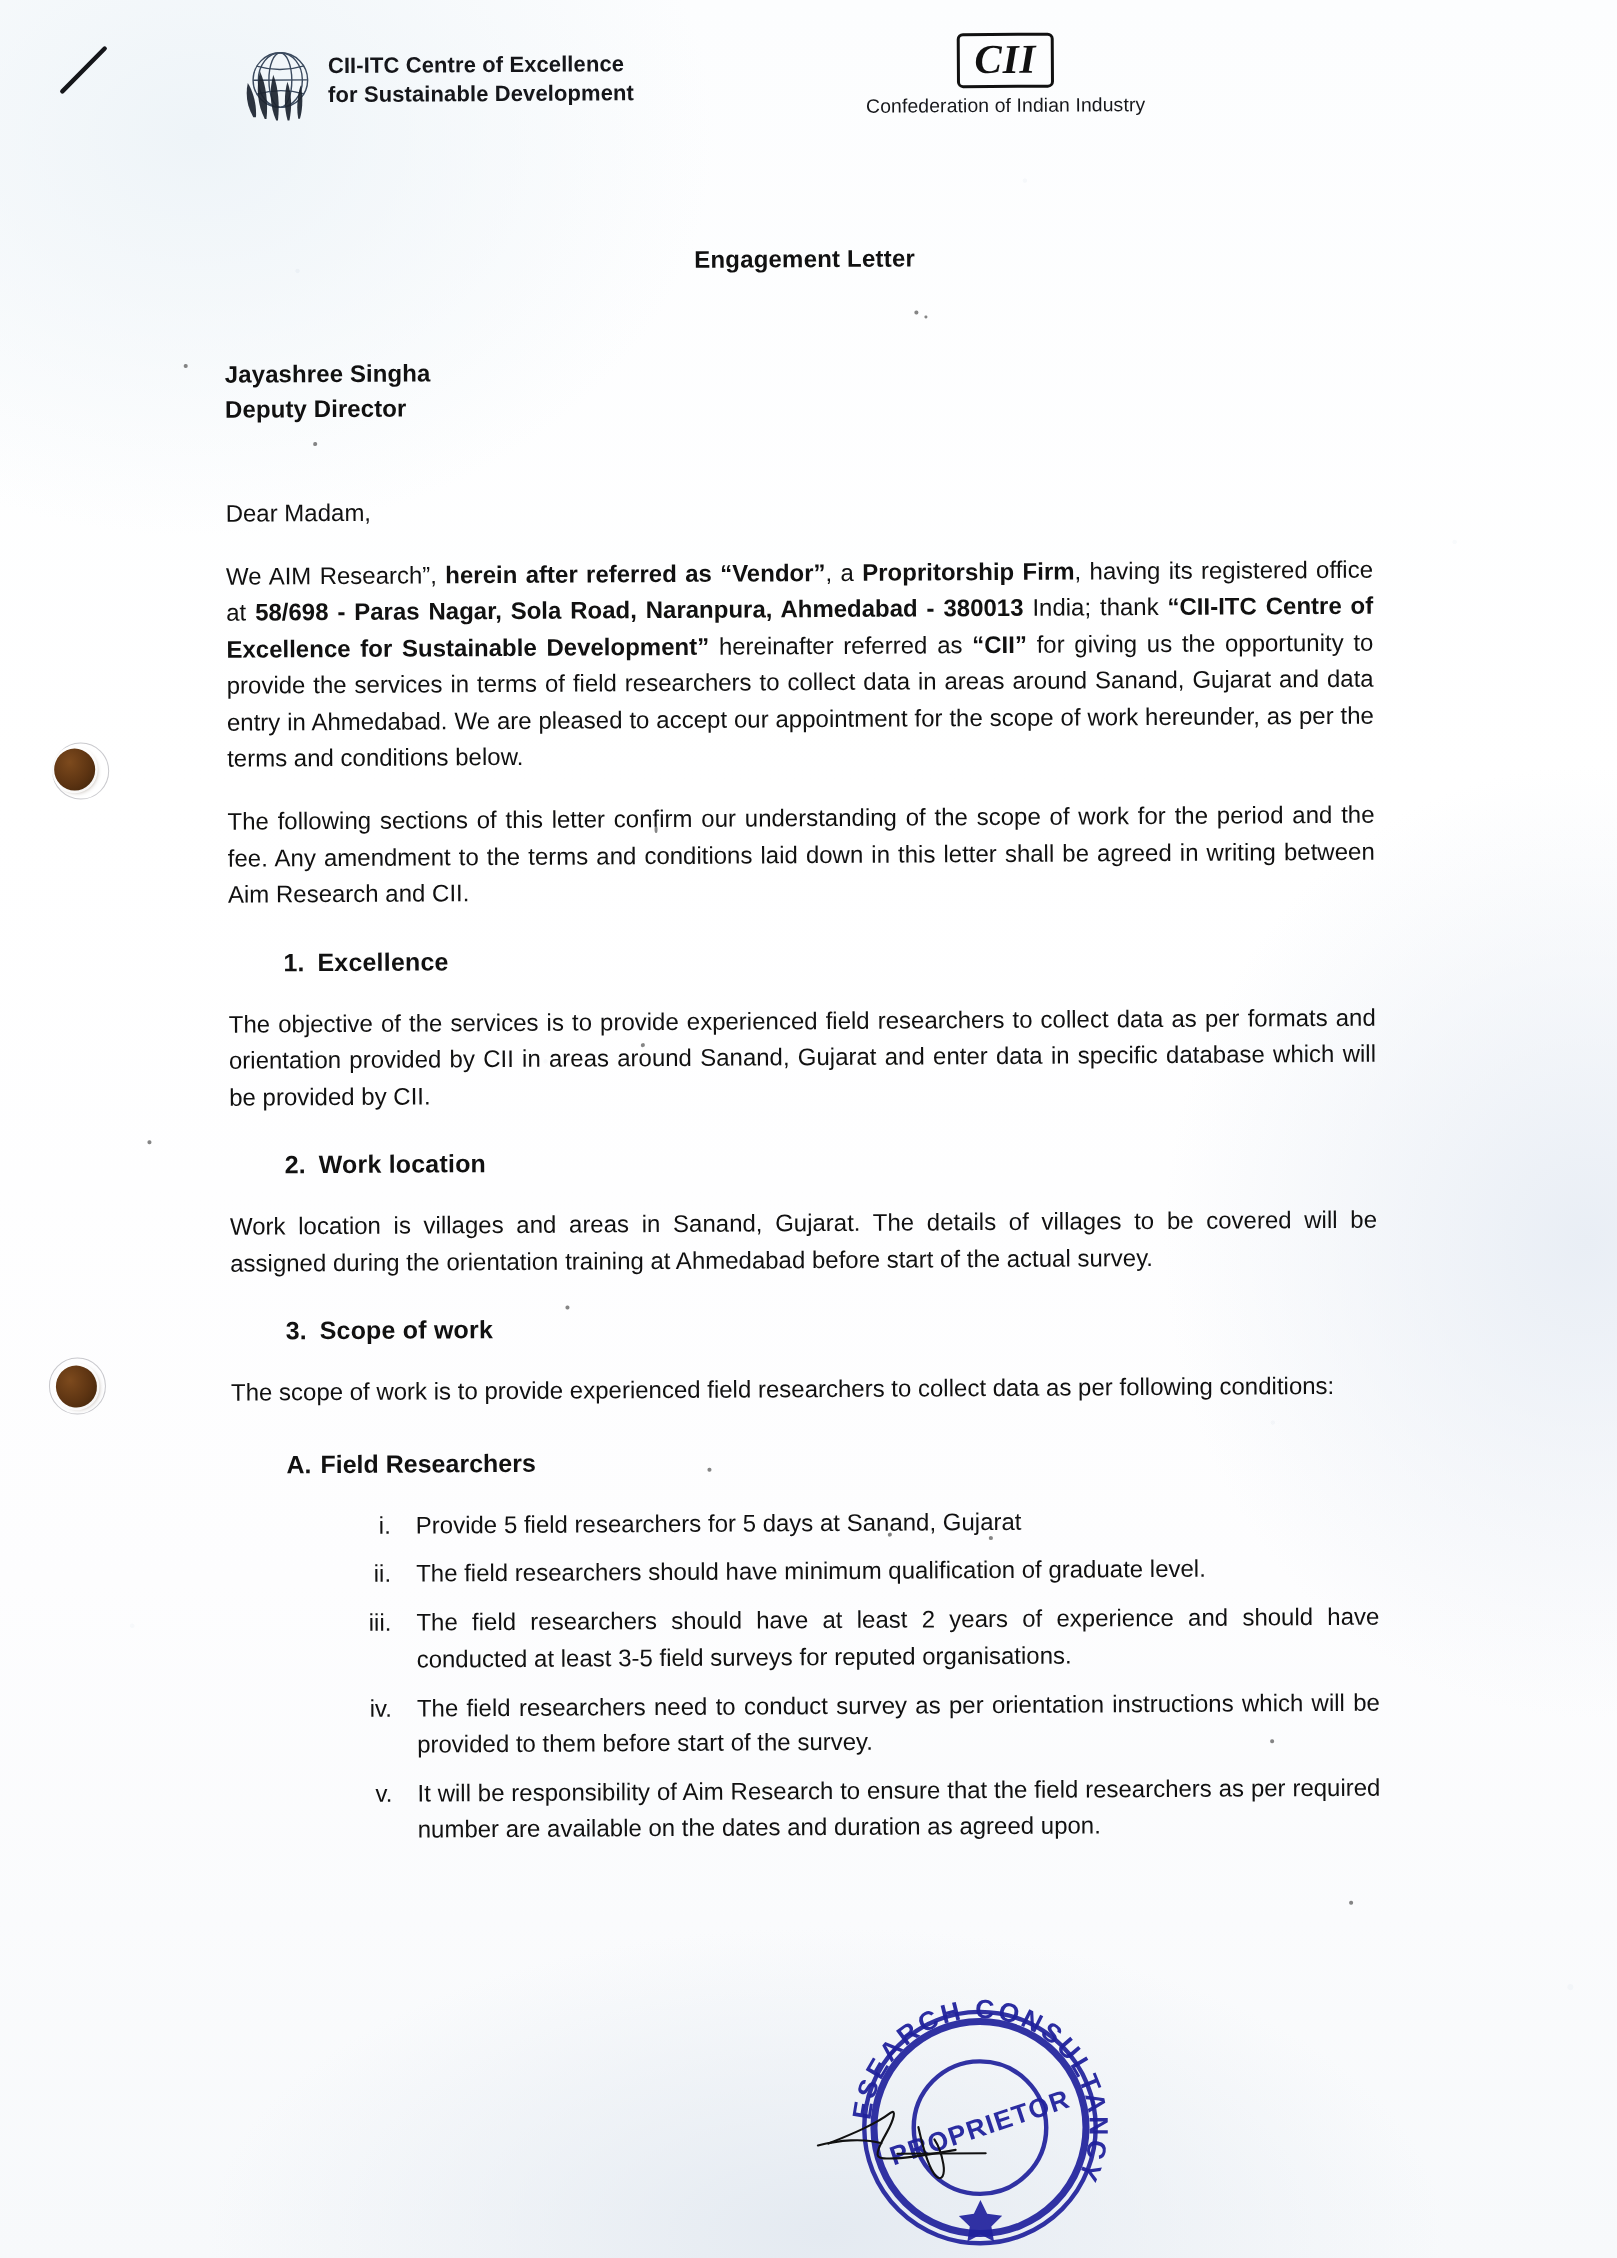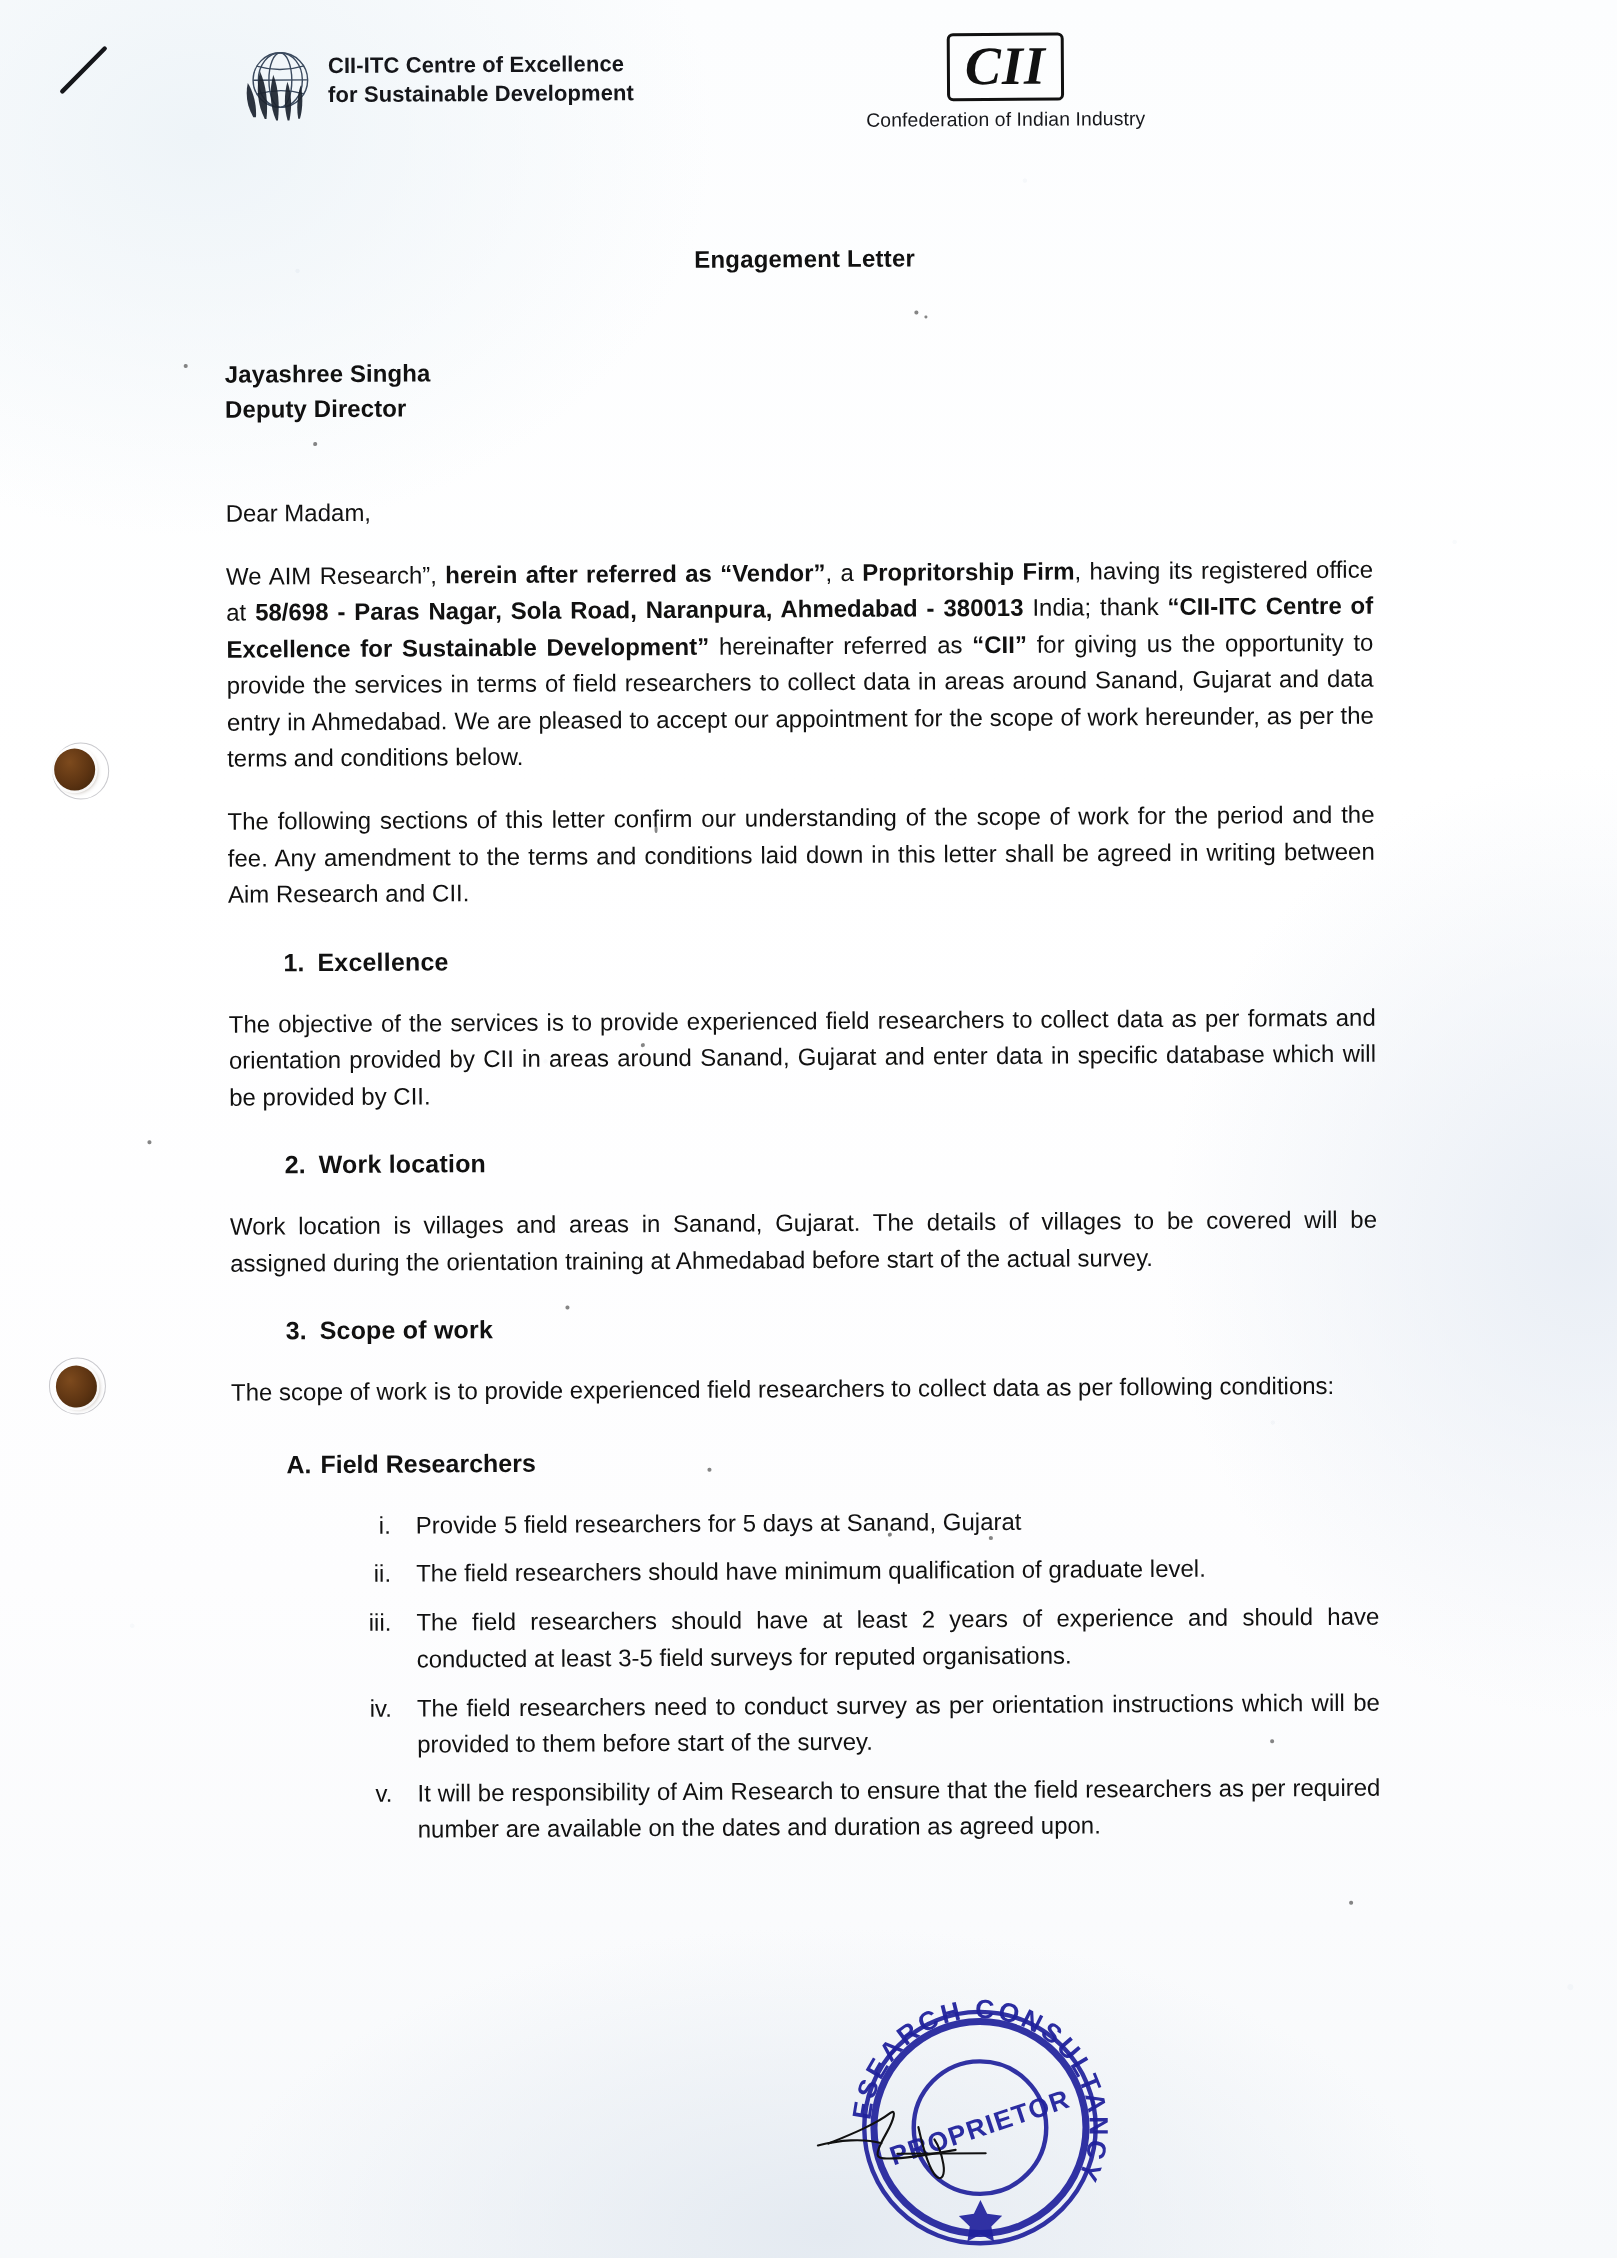--- a/index.html
+++ b/index.html
@@ -80,21 +80,21 @@
     display: inline-block;
     border: 3.5px solid #111;
     border-radius: 6.2px;
     padding: 1.8px 15px 4.4px 15px;
     margin-bottom: 6.2px;
   }
   .cii-box span {
     font-family: "Liberation Serif", serif;
     font-weight: bold;
     font-style: italic;
-    font-size: 54px;
+    font-size: 41px;
     line-height: 1.04;
     letter-spacing: 0.9px;
   }
   .lh-sub { font-size: 19.4px; color: #17181c; letter-spacing: 0.1px; }
 
   
   .doc-title {
     position: absolute;
     left: 0;
     top: 245px;

